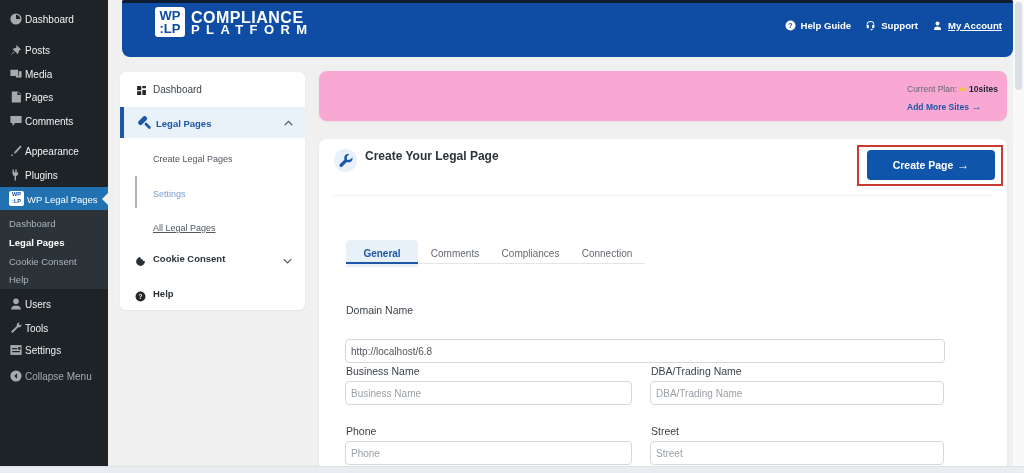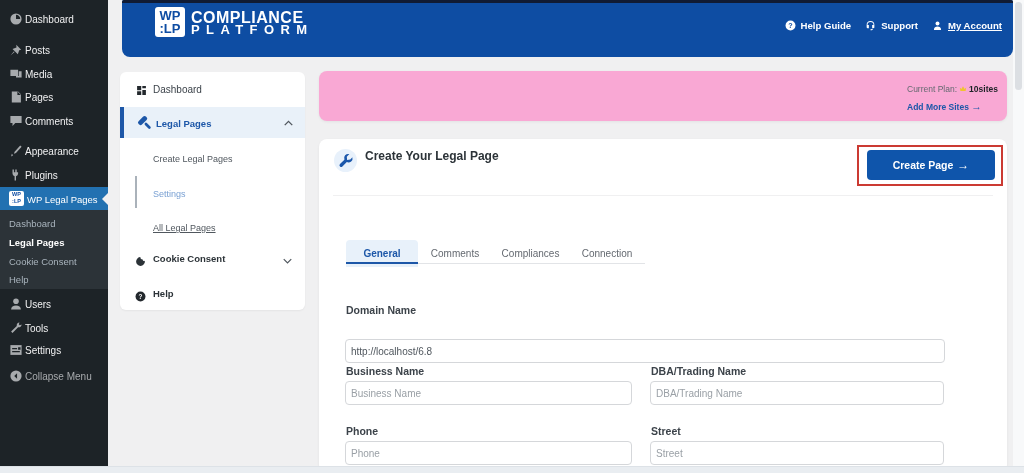--- a/index.html
+++ b/index.html
@@ -66,21 +66,21 @@
 #createbtn { position:absolute; left:548px; top:11px; width:128px; height:30px; background:#0f55ab; border-radius:4px; color:#fff; font-size:10.5px; font-weight:bold; display:flex; align-items:center; justify-content:center; gap:4px; }
 
 
 #tabs { position:absolute; left:27px; top:101px; width:299px; height:24px; }
 #tabline { position:absolute; left:0; top:23px; width:299px; height:1px; background:#e2e4e7; }
 .tab { position:absolute; top:0; height:27px; display:flex; align-items:center; justify-content:center; font-size:10px; color:#646970; white-space:nowrap; }
 .tab.on { background:#e8f1fa; border-radius:4px 4px 0 0; color:#1d57a8; font-weight:bold; }
 #tabul { position:absolute; left:0; top:22px; width:72px; height:2px; background:#1d57a8; }
 
 
-.flabel { position:absolute; font-size:10.5px; font-weight:bold; color:#3c434a; white-space:nowrap; }
+.flabel { position:absolute; font-size:10.5px; font-weight:normal; color:#3c434a; white-space:nowrap; }
 .finput { position:absolute; height:24px; border:1px solid #d5d7da; border-radius:4px; background:#fff; font-size:10px; display:flex; align-items:center; padding-left:5px; }
 .ph { color:#9aa0a6; }
 .val { color:#50575e; }
 </style>
 </head>
 <body>
 <div id="stage">
 
   <div class="abs" id="wpside">
     <div id="wpsub"></div>

